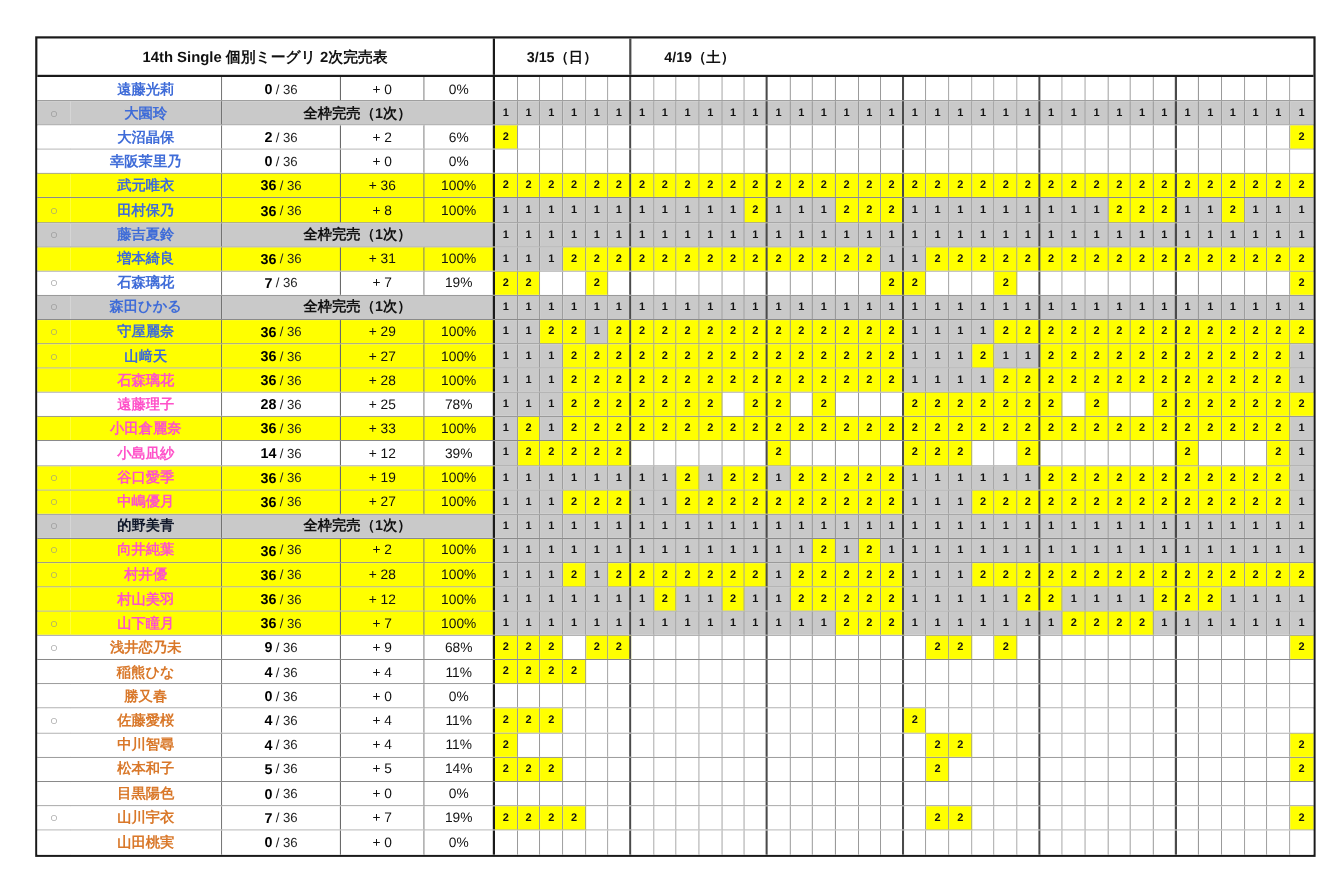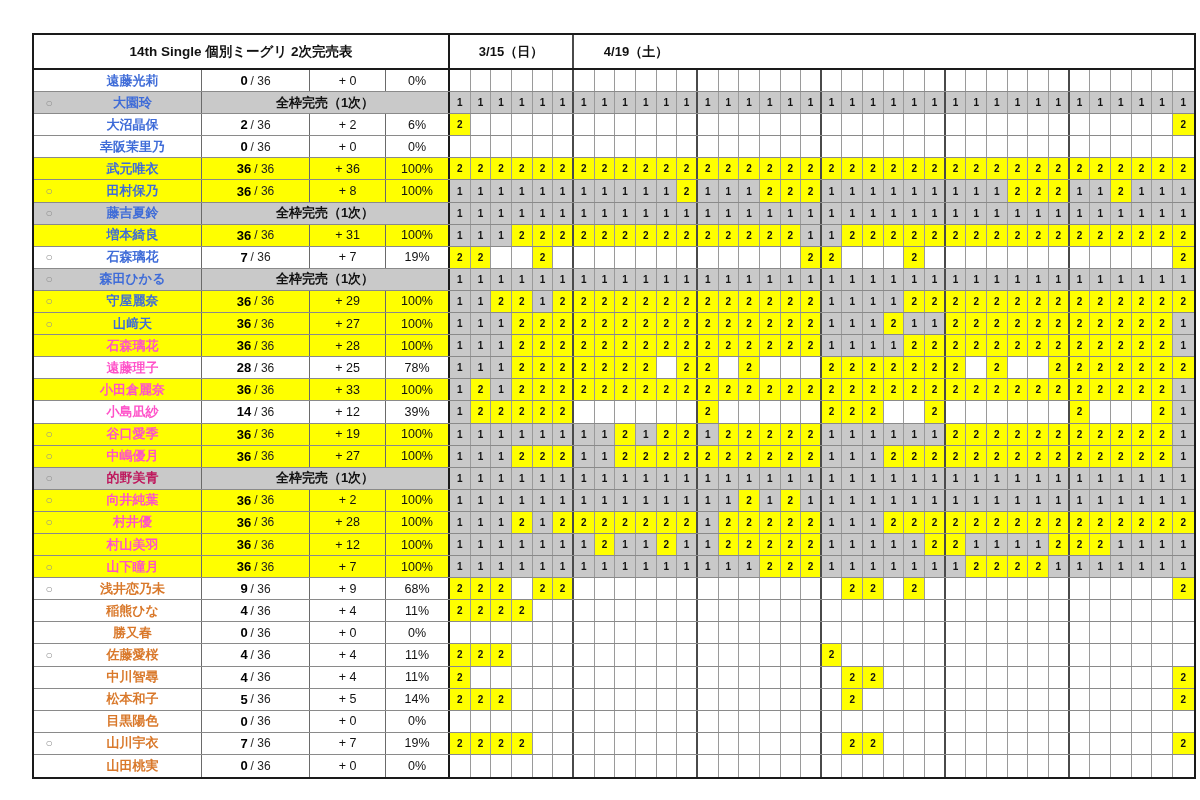--- a/index.html
+++ b/index.html
@@ -859,21 +859,21 @@
         <div class="cell slot ge" style="background: rgb(255, 255, 0);">2</div>
         <div class="cell slot" style="background: rgb(255, 255, 0);">2</div>
         <div class="cell slot" style="background: rgb(255, 255, 0);">2</div>
         <div class="cell slot" style="background: rgb(255, 255, 0);">2</div>
         <div class="cell slot" style="background: rgb(255, 255, 0);">2</div>
         <div class="cell slot" style="background: rgb(255, 255, 0);">2</div>
         <div class="cell slot" style="background: rgb(201, 201, 201);">1</div>
       </div>
       <div class="row">
         <div class="cell c-circle" style="background: rgb(201, 201, 201);">○</div>
-        <div class="cell c-name" style="background: rgb(201, 201, 201); color: #be185d;">的野美青</div>
+        <div class="cell c-name" style="background: rgb(201, 201, 201); color: #0f172a;">的野美青</div>
         <div class="cell c-soldout" style="background: rgb(201, 201, 201);">全枠完売（1次）</div>
         <div class="cell slot" style="background: rgb(201, 201, 201);">1</div>
         <div class="cell slot" style="background: rgb(201, 201, 201);">1</div>
         <div class="cell slot" style="background: rgb(201, 201, 201);">1</div>
         <div class="cell slot" style="background: rgb(201, 201, 201);">1</div>
         <div class="cell slot" style="background: rgb(201, 201, 201);">1</div>
         <div class="cell slot ge" style="background: rgb(201, 201, 201);">1</div>
         <div class="cell slot" style="background: rgb(201, 201, 201);">1</div>
         <div class="cell slot" style="background: rgb(201, 201, 201);">1</div>
         <div class="cell slot" style="background: rgb(201, 201, 201);">1</div>

